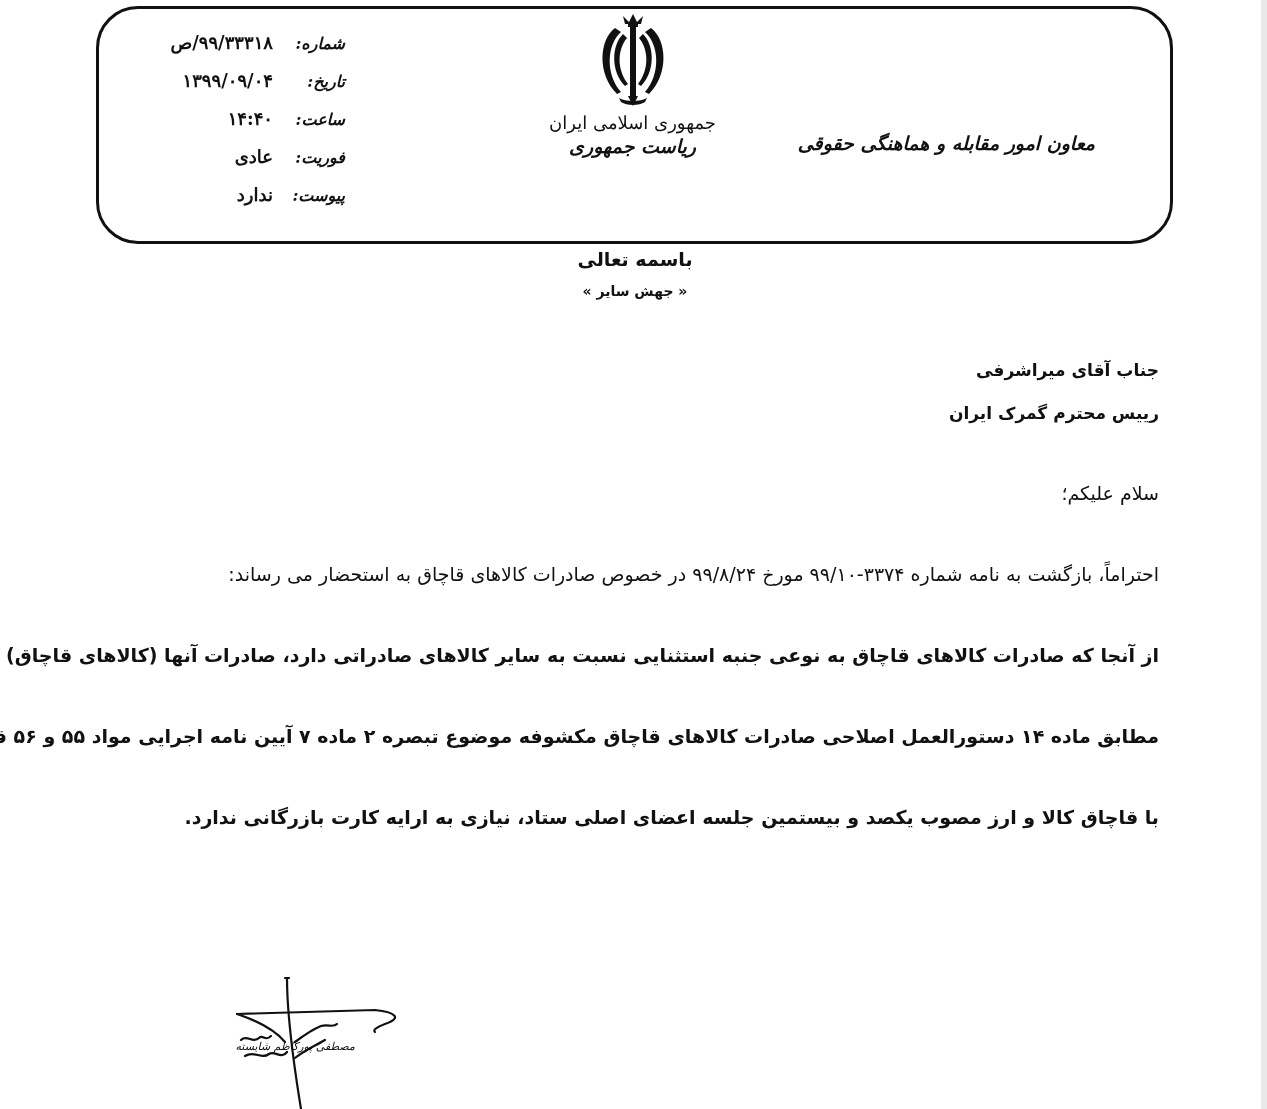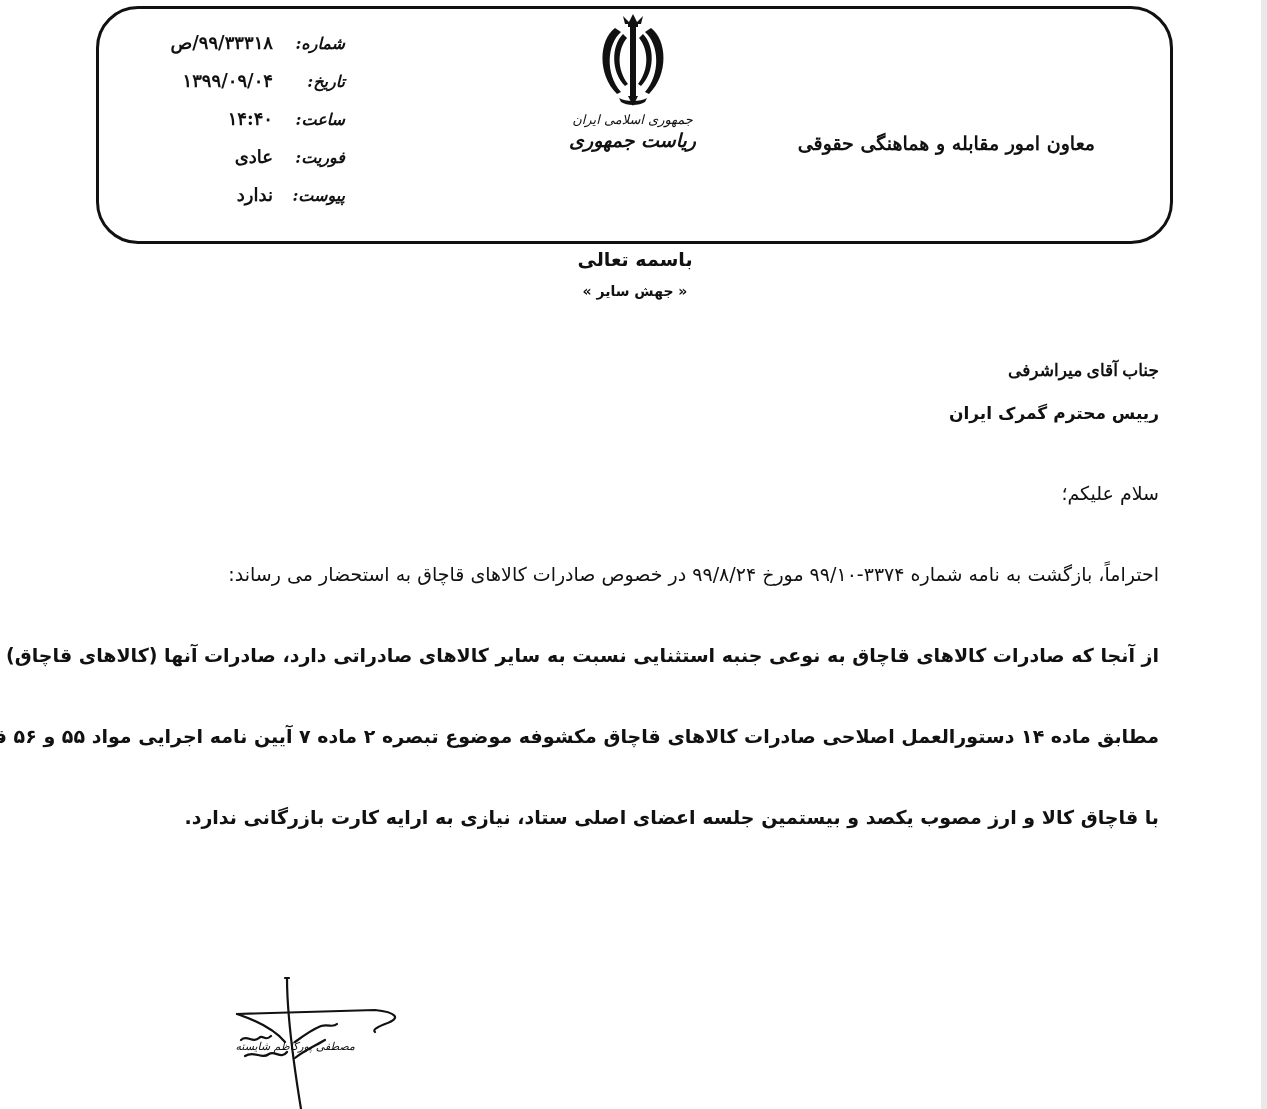--- a/index.html
+++ b/index.html
@@ -17,27 +17,27 @@
     font-family: "DejaVu Serif", serif;
   }
   .meta-row { display: flex; align-items: baseline; height: 38px; }
   .meta-label { width: 62px; font-size: 16px; font-style: italic; font-weight: bold; }
   .meta-value { font-size: 18px; font-weight: bold; padding-right: 10px; }
   .emblem-wrap {
     position: absolute; left: 495px; top: 12px; width: 275px; text-align: center;
     direction: rtl; font-family: "DejaVu Serif", serif;
   }
   .emblem { display: block; margin: 0 auto; }
-  .org1 { font-size: 13px; font-style: italic; margin-top: 2px; }
+  .org1 { font-size: 18px; margin-top: 2px; }
   .org2 { font-size: 19px; font-style: italic; font-weight: bold; margin-top: 2px; }
   .org3 { font-size: 19px; font-style: italic; font-weight: bold; margin-top: 2px; white-space: nowrap; }
   .dept {
     position: absolute; left: 830px; top: 132px; width: 265px; text-align: right;
     direction: rtl; font-family: "DejaVu Serif", serif; font-size: 19px;
-    font-weight: bold; white-space: nowrap;
+    font-style: italic; font-weight: bold; white-space: nowrap;
   }
   .bism {
     position: absolute; left: 500px; top: 248px; width: 270px; text-align: center;
     direction: rtl; font-size: 19px; font-weight: bold;
   }
   .motto {
     position: absolute; left: 500px; top: 283px; width: 270px; text-align: center;
     direction: rtl; font-size: 14px; font-weight: bold;
   }
   .recipient {
@@ -104,21 +104,21 @@
   </svg>
   <div class="org1">جمهوری اسلامی ایران</div>
   <div class="org2">ریاست جمهوری</div>
 </div>
 
 <div class="dept">معاون امور مقابله و هماهنگی حقوقی</div>
 
 <div class="bism">باسمه تعالی</div>
 <div class="motto">« جهش سایر »</div>
 
-<div class="recipient" style="top:360px;font-family:Liberation Serif, serif;">جناب آقای میراشرفی</div>
+<div class="recipient" style="top:360px;">جناب آقای میراشرفی</div>
 <div class="recipient" style="top:403px;">رییس محترم گمرک ایران</div>
 
 <div class="body-line" style="top:482px;">سلام علیکم؛</div>
 <div class="body-line" style="top:563px;">احتراماً، بازگشت به نامه شماره ۳۳۷۴-۹۹/۱۰ مورخ ۹۹/۸/۲۴ در خصوص صادرات کالاهای قاچاق به استحضار می رساند:</div>
 <div class="body-line bold" style="top:644px;">از آنجا که صادرات کالاهای قاچاق به نوعی جنبه استثنایی نسبت به سایر کالاهای صادراتی دارد، صادرات آنها (کالاهای قاچاق)</div>
 <div class="body-line bold" style="top:725px;text-align:right;">مطابق ماده ۱۴ دستورالعمل اصلاحی صادرات کالاهای قاچاق مکشوفه موضوع تبصره ۲ ماده ۷ آیین نامه اجرایی مواد ۵۵ و ۵۶ قانون مبارزه</div>
 <div class="body-line bold" style="top:806px;">با قاچاق کالا و ارز مصوب یکصد و بیستمین جلسه اعضای اصلی ستاد، نیازی به ارایه کارت بازرگانی ندارد.</div>
 
 <div class="signature">
   <svg width="190" height="139" viewBox="0 0 190 139">

